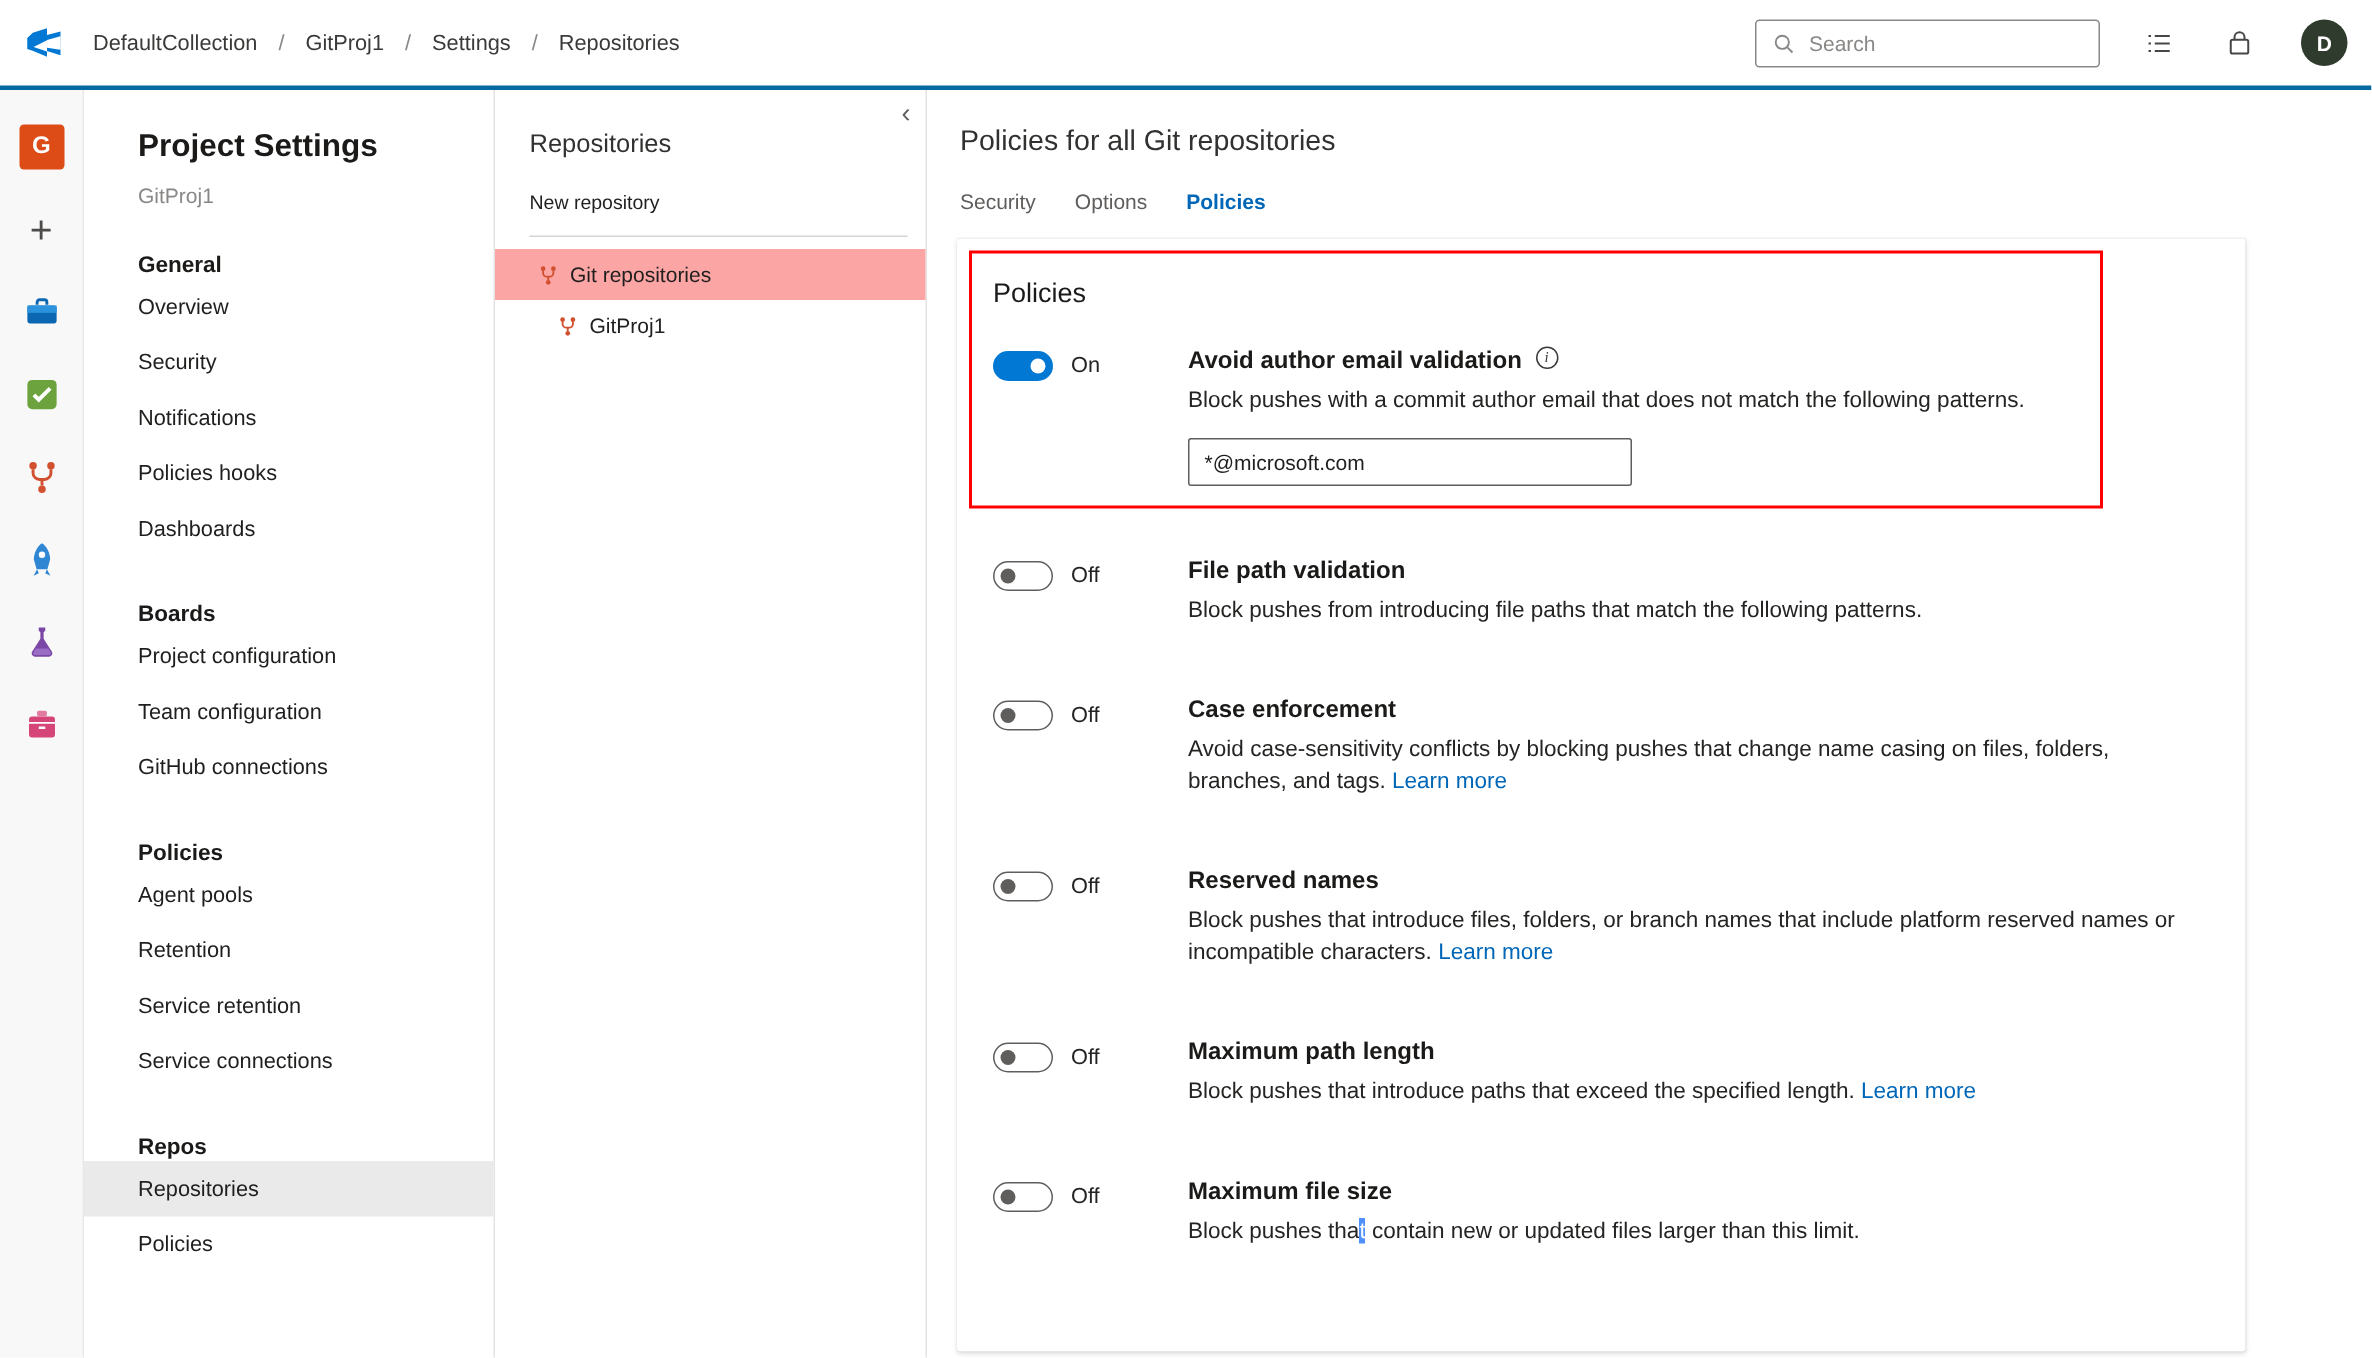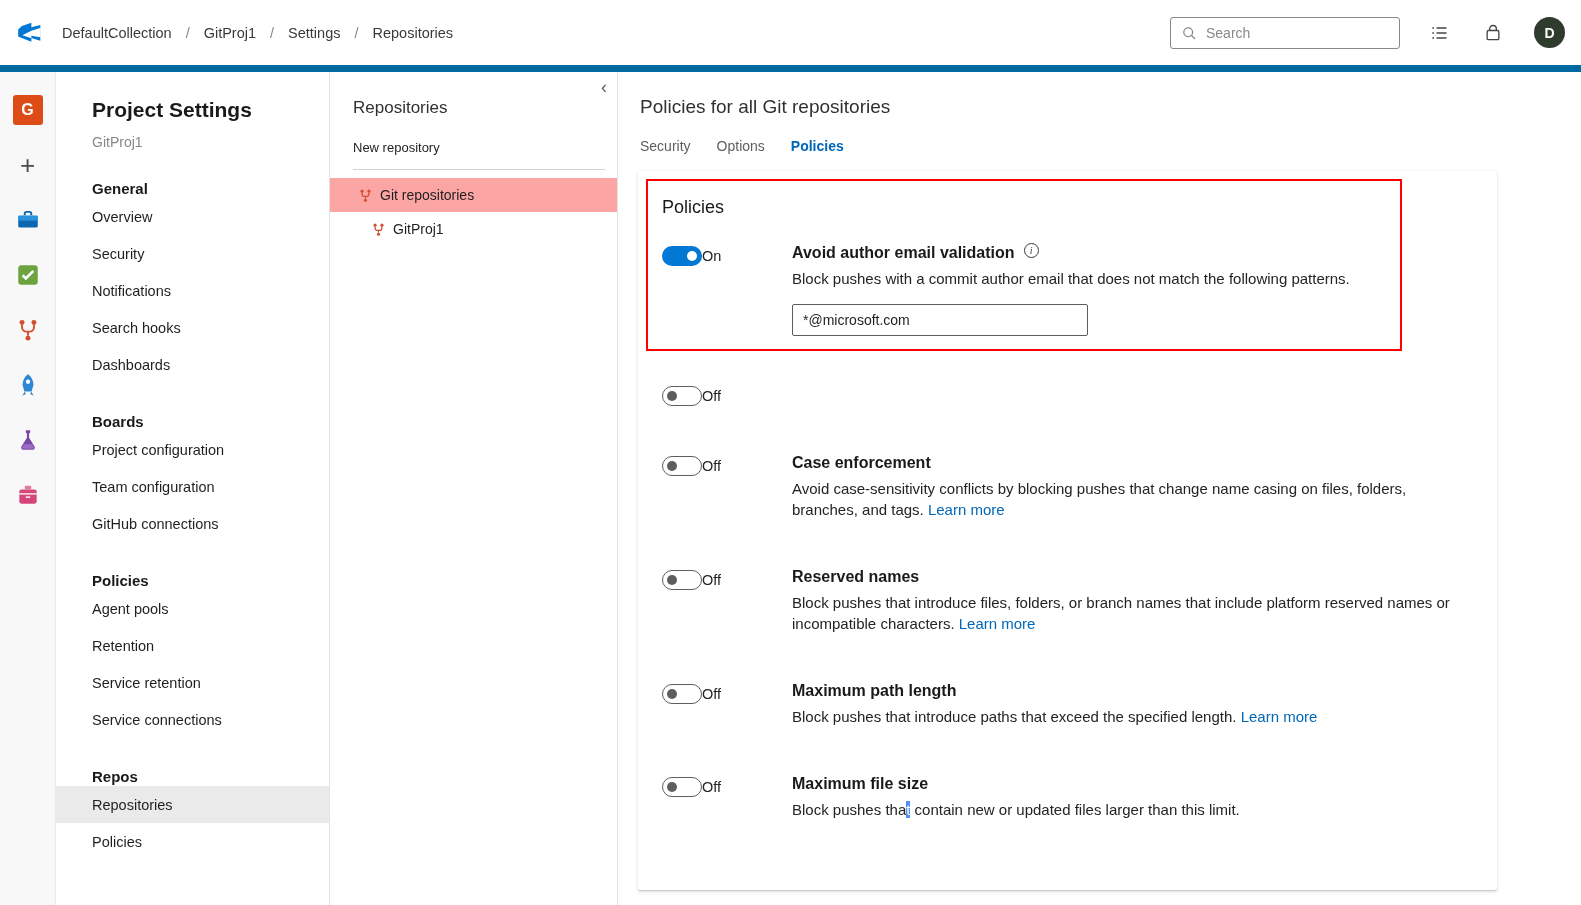--- a/index.html
+++ b/index.html
@@ -6,22 +6,22 @@
   html, body { width: 1581px; height: 905px; overflow: hidden; }
   body {
     font-family: "Liberation Sans", sans-serif;
     background: #ffffff;
     color: #201f1e;
   }
   a { text-decoration: none; cursor: pointer; }
 
   
   .topbar {
-    height: 72px; display: flex; align-items: center;
-    padding: 0 16px 0 14px; background: #fff; border-bottom: 7px solid #0369a1;
+    height: 60px; display: flex; align-items: center;
+    padding: 0 16px 0 14px; background: #fff; border-bottom: 3px solid #0369a1;
   }
   .logo { width: 34px; height: 34px; display: flex; align-items: center; justify-content: center; margin-right: 14px; cursor: pointer; }
   .breadcrumb { display: flex; align-items: center; gap: 14px; font-size: 14.5px; }
   .breadcrumb a { color: #3b3a39; }
   .breadcrumb .sep { color: #8a8886; }
   .searchbox {
     margin-left: auto; width: 230px; height: 32px; border: 1px solid #8a8886;
     border-radius: 3px; display: flex; align-items: center; gap: 9px; padding: 0 10px;
     background: #fff;
   }
@@ -86,21 +86,21 @@
   }
   .card-heading { font-size: 18px; font-weight: 400; color: #1b1a19; margin-bottom: 26px; }
 
   .highlight-box {
     position: absolute; left: 8px; top: 8px; width: 756px; height: 172px;
     border: 2px solid #ff0000; pointer-events: none;
   }
 
   .policy { display: flex; margin-bottom: 48px; }
   .policy:last-child { margin-bottom: 0; }
-  .toggle-col { width: 130px; flex: none; display: flex; align-items: center; align-self: flex-start; padding-top: 2px; }
+  .toggle-col { width: 130px; flex: none; display: flex; align-items: center; gap: 12px; align-self: flex-start; padding-top: 2px; }
   .toggle { width: 40px; height: 20px; border-radius: 10px; position: relative; flex: none; cursor: pointer; }
   .toggle.on { background: #0078d4; }
   .toggle.on::after { content: ""; position: absolute; right: 5px; top: 5px; width: 10px; height: 10px; border-radius: 50%; background: #fff; }
   .toggle.off { background: #fff; border: 1px solid #605e5c; }
   .toggle.off::after { content: ""; position: absolute; left: 4px; top: 4px; width: 10px; height: 10px; border-radius: 50%; background: #605e5c; }
   .state-label { font-size: 14.5px; color: #252423; }
 
   .policy-body { flex: 1; }
   .policy-title-row { display: flex; align-items: center; gap: 9px; }
   .policy-title { font-size: 16px; font-weight: 700; color: #1b1a19; }
@@ -212,21 +212,21 @@
   </nav>
 
   <aside class="settings">
     <div class="title">Project Settings</div>
     <div class="subtitle">GitProj1</div>
 
     <div class="section-h">General</div>
     <div class="nav-item">Overview</div>
     <div class="nav-item">Security</div>
     <div class="nav-item">Notifications</div>
-    <div class="nav-item">Search hooks</div>
+    <div class="nav-item">Policies hooks</div>
     <div class="nav-item">Dashboards</div>
 
     <div class="section-h">Boards</div>
     <div class="nav-item">Project configuration</div>
     <div class="nav-item">Team configuration</div>
     <div class="nav-item">GitHub connections</div>
 
     <div class="section-h">Policies</div>
     <div class="nav-item">Agent pools</div>
     <div class="nav-item">Retention</div>
@@ -295,20 +295,26 @@
           <p class="desc">Block pushes with a commit author email that does not match the following patterns.</p>
           <input class="pattern-input" type="text" value="*@microsoft.com" style="">
         </div>
       </div>
 
       <div class="policy">
         <div class="toggle-col">
           <div class="toggle off"></div>
           <span class="state-label">Off</span>
         </div>
+        <div class="policy-body">
+          <div class="policy-title-row">
+            <span class="policy-title">File path validation</span>
+          </div>
+          <p class="desc">Block pushes from introducing file paths that match the following patterns.</p>
+        </div>
       </div>
 
       <div class="policy">
         <div class="toggle-col">
           <div class="toggle off"></div>
           <span class="state-label">Off</span>
         </div>
         <div class="policy-body">
           <div class="policy-title-row">
             <span class="policy-title">Case enforcement</span>

